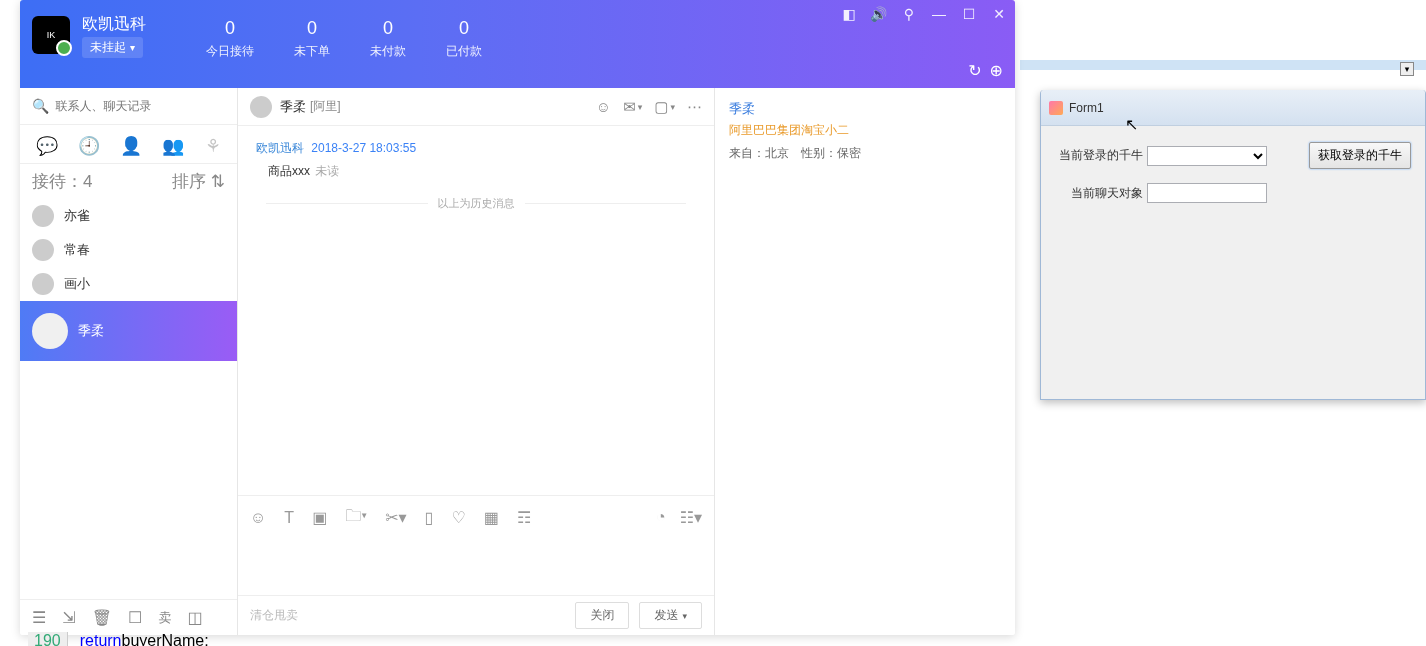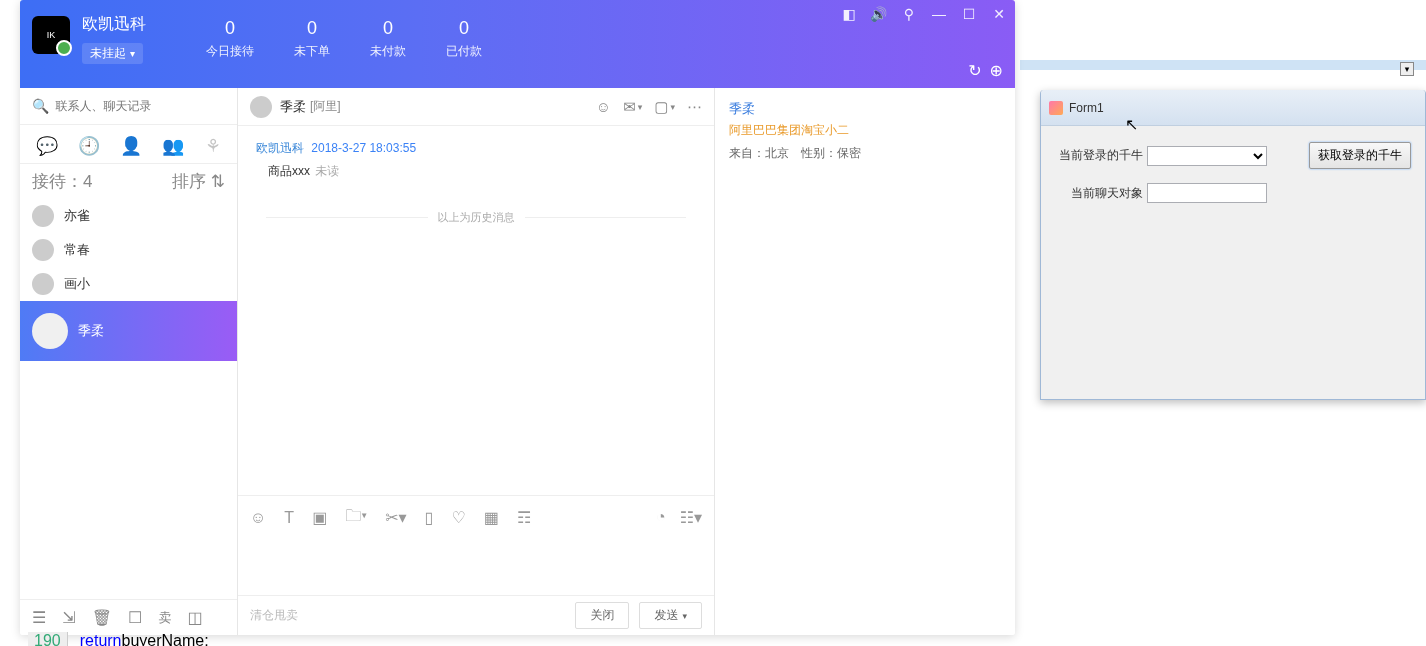--- a/index.html
+++ b/index.html
@@ -5,21 +5,21 @@
 * { margin: 0; padding: 0; box-sizing: border-box; font-family: "Microsoft YaHei", Arial, sans-serif; }
 body { width: 1426px; height: 646px; background: #fff; position: relative; overflow: hidden; }
 
 .chat-app { position: absolute; left: 20px; top: 0; width: 995px; height: 635px; box-shadow: 0 2px 10px rgba(0,0,0,0.15); display: flex; flex-direction: column; border-radius: 3px; overflow: hidden; }
 
 .header { height: 88px; background: linear-gradient(90deg, #3d6ef5 0%, #5b6ef4 40%, #8a5cf5 100%); display: flex; align-items: flex-start; padding: 8px 12px 0 12px; position: relative; color: #fff; }
 .logo-box { width: 38px; height: 38px; background: #000; border-radius: 6px; display: flex; align-items: center; justify-content: center; font-size: 9px; color: #fff; position: relative; margin-top: 8px; }
 .logo-box::after { content: ''; position: absolute; right: -2px; bottom: -2px; width: 12px; height: 12px; background: #4caf50; border: 2px solid #fff; border-radius: 50%; }
 .brand-block { margin-left: 12px; margin-top: 6px; }
 .brand-name { font-size: 16px; font-weight: 500; color: #fff; }
-.status-dd { margin-top: 8px; font-size: 12px; background: rgba(255,255,255,0.15); padding: 2px 8px; border-radius: 3px; display: inline-flex; align-items: center; cursor: pointer; }
+.status-dd { margin-top: 2px; font-size: 12px; background: rgba(255,255,255,0.15); padding: 2px 8px; border-radius: 3px; display: inline-flex; align-items: center; cursor: pointer; }
 .status-dd::after { content: '▾'; margin-left: 4px; font-size: 10px; }
 
 .stats { display: flex; margin-left: 60px; margin-top: 10px; gap: 40px; }
 .stat { text-align: center; }
 .stat-num { font-size: 18px; font-weight: 300; }
 .stat-lbl { font-size: 12px; margin-top: 4px; opacity: 0.9; }
 
 .win-controls { position: absolute; right: 8px; top: 6px; display: flex; gap: 14px; align-items: center; color: #fff; }
 .win-controls span { width: 16px; height: 16px; display: flex; align-items: center; justify-content: center; cursor: pointer; font-size: 14px; opacity: 0.9; }
 .refresh-icons { position: absolute; right: 12px; bottom: 8px; display: flex; gap: 8px; }
@@ -56,21 +56,21 @@
 .chat-head .tag { font-size: 12px; color: #888; margin-left: 4px; }
 .chat-head-actions { margin-left: auto; display: flex; gap: 12px; color: #888; }
 .chat-head-actions span { cursor: pointer; font-size: 15px; display: flex; align-items: center; }
 .chat-head-actions .dd::after { content: '▾'; font-size: 9px; margin-left: 2px; }
 
 .chat-body { flex: 1; padding: 14px 18px; overflow: auto; font-size: 12px; }
 .msg-meta { color: #3a87d8; }
 .msg-meta .ts { color: #3b82f6; margin-left: 4px; }
 .msg-text { margin: 6px 0 0 12px; color: #333; }
 .msg-text .unread { color: #aaa; margin-left: 2px; }
-.history-div { text-align: center; color: #aaa; font-size: 11px; margin-top: 30px; display: flex; align-items: center; }
+.history-div { text-align: center; color: #aaa; font-size: 11px; margin-top: 16px; display: flex; align-items: center; }
 .history-div::before, .history-div::after { content: ''; flex: 1; height: 1px; background: #eee; margin: 0 10px; }
 
 .input-tools { border-top: 1px solid #eee; padding: 8px 12px; display: flex; gap: 18px; color: #999; align-items: center; }
 .input-tools span { cursor: pointer; font-size: 16px; }
 .input-tools .right { margin-left: auto; display: flex; gap: 14px; }
 .input-area { height: 56px; padding: 6px 12px; }
 .input-area textarea { width: 100%; height: 100%; border: none; outline: none; resize: none; font-size: 12px; }
 .input-bottom { border-top: 1px solid #eee; padding: 6px 12px; display: flex; align-items: center; }
 .input-bottom .hint { font-size: 12px; color: #bbb; }
 .input-bottom .btns { margin-left: auto; display: flex; gap: 10px; justify-content: flex-end; }

